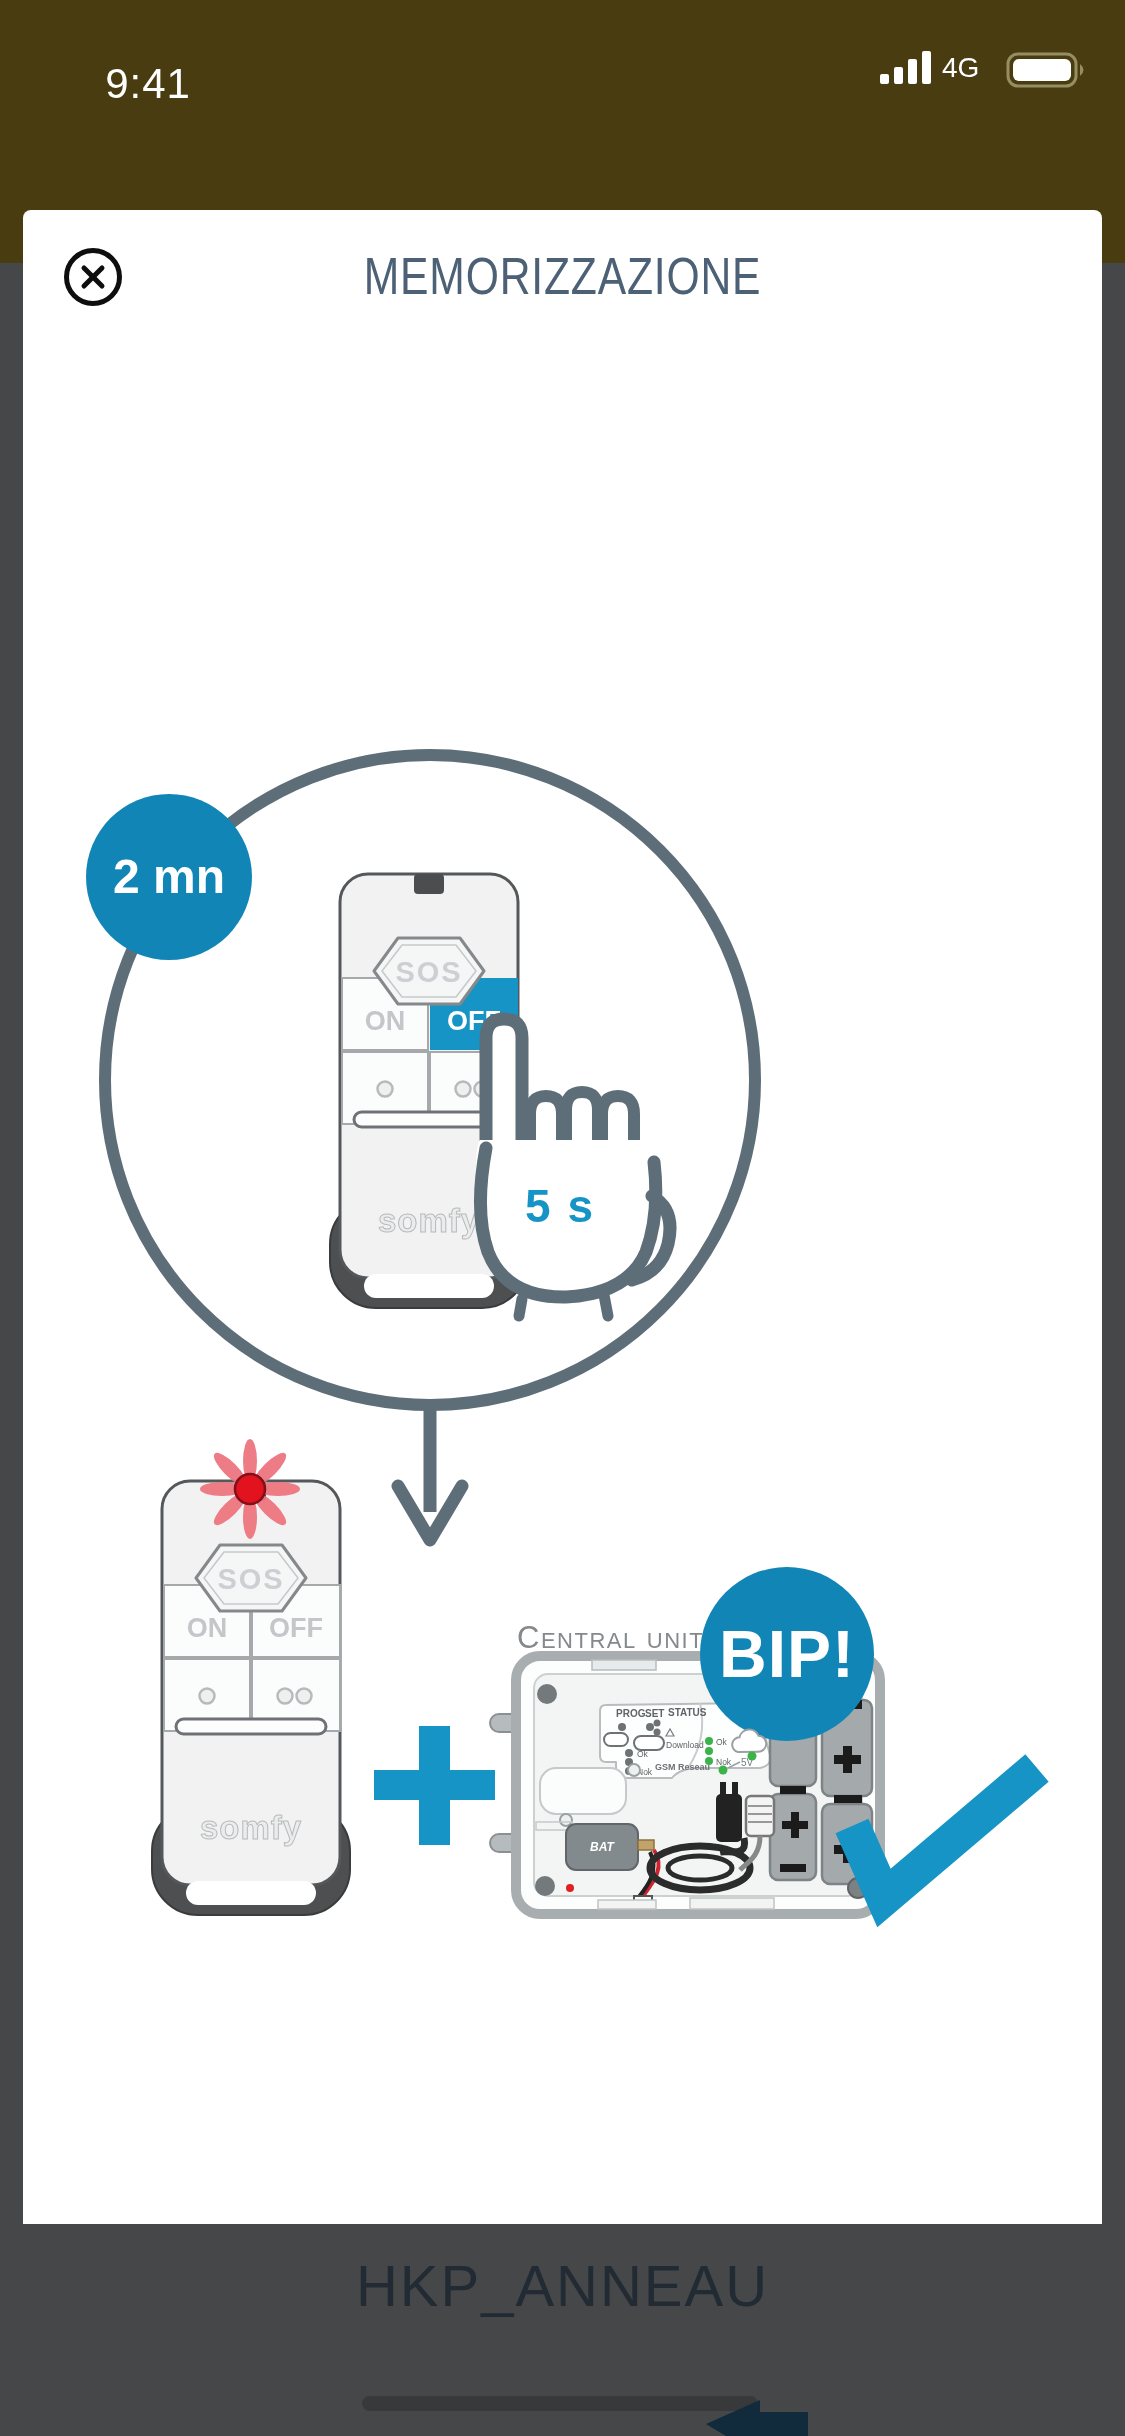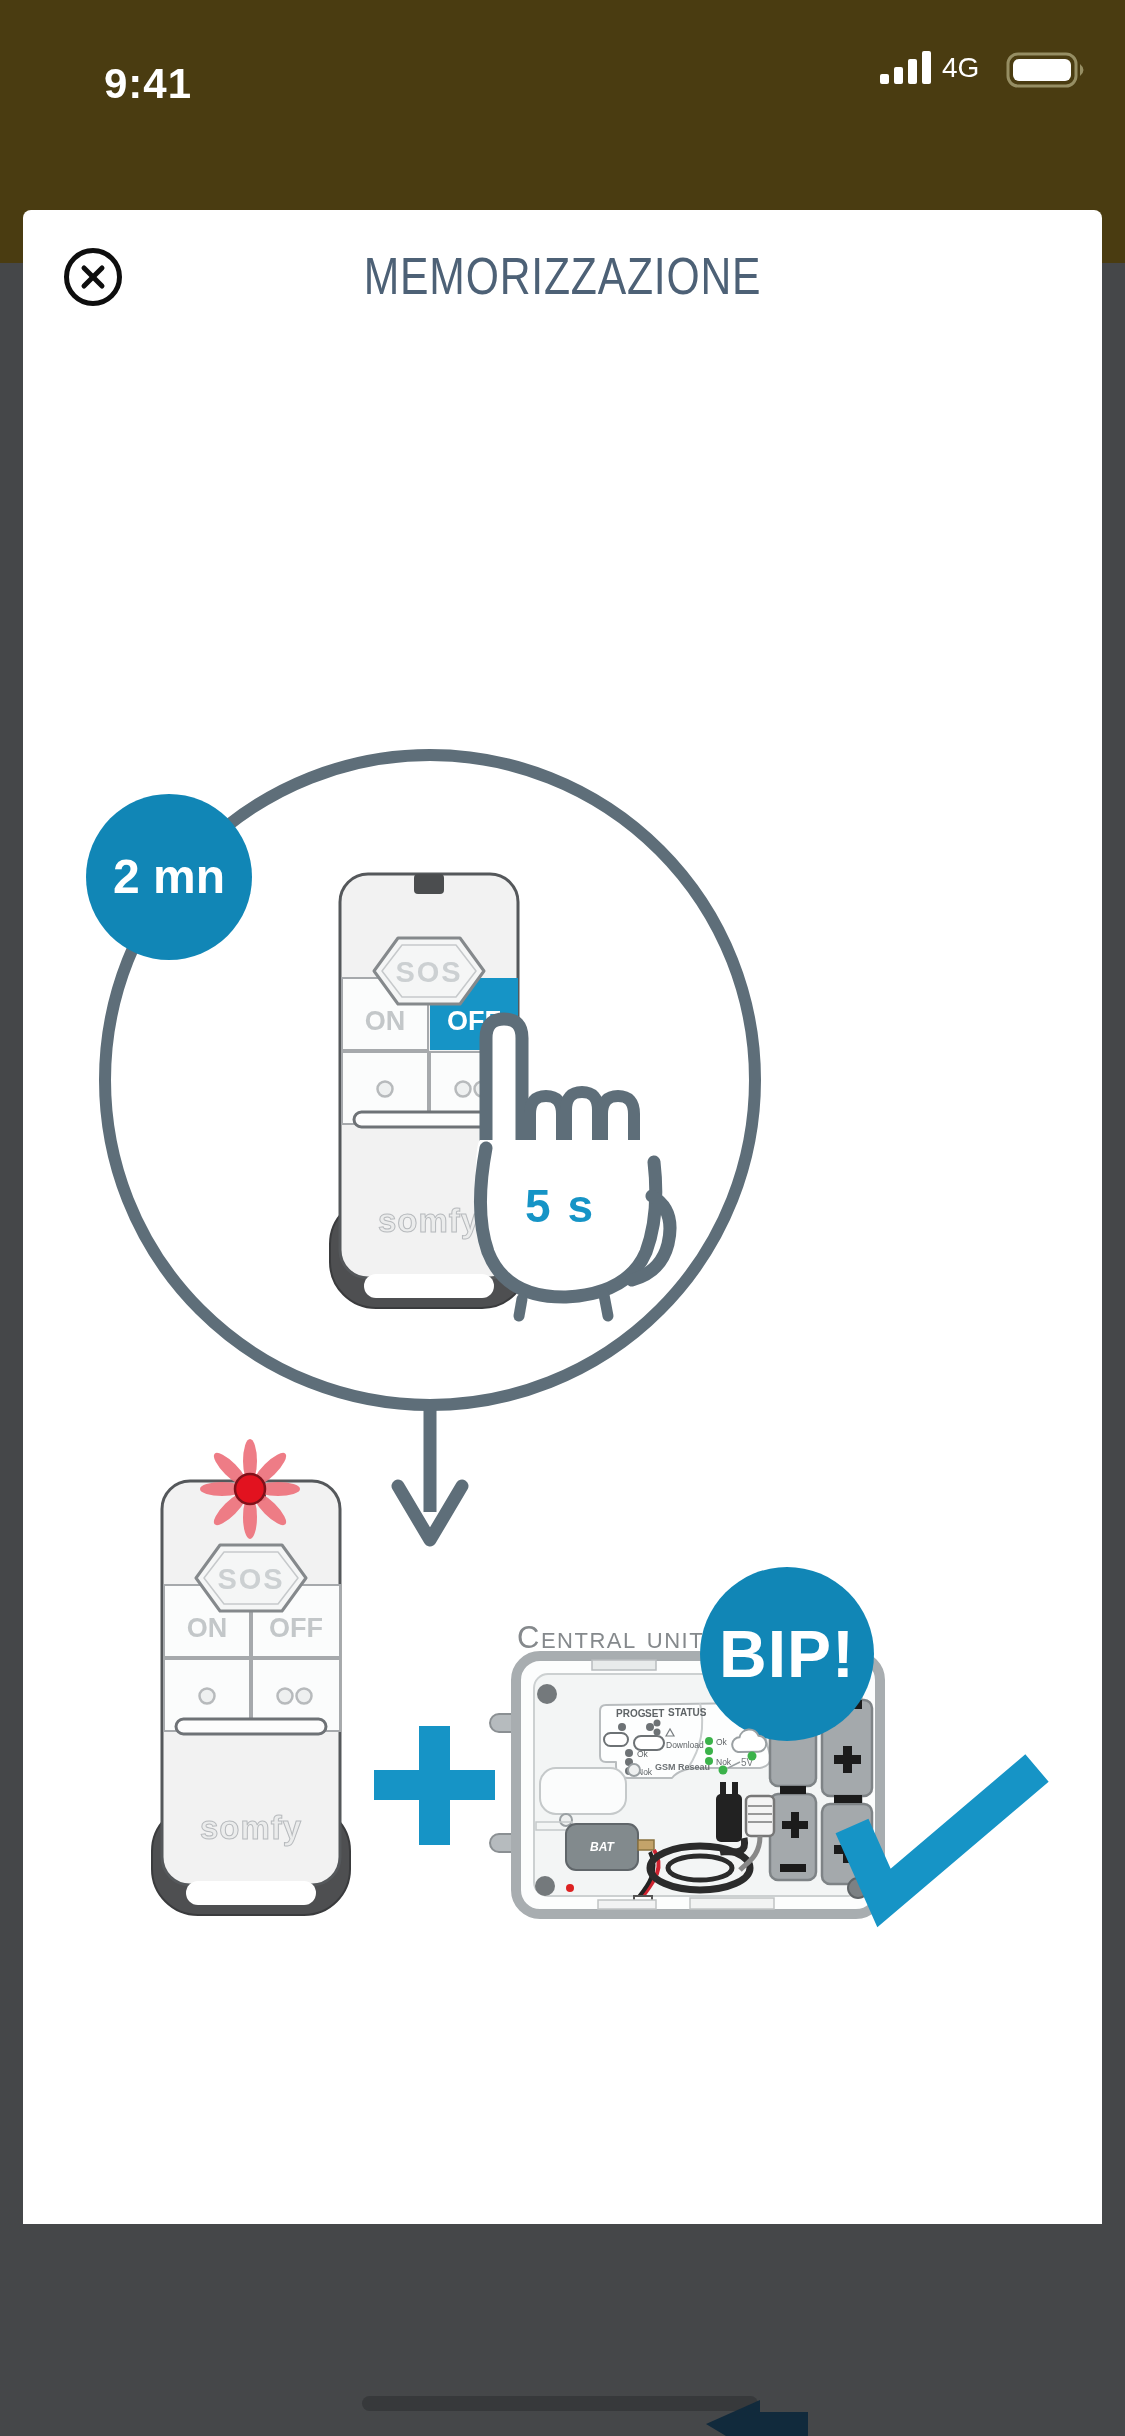--- a/index.html
+++ b/index.html
@@ -2,21 +2,21 @@
 <html><head>
 <meta charset="utf-8">
 <style>
   html,body{margin:0;padding:0;background:#222;}
   .screen{position:relative;width:1125px;height:2436px;margin:0 auto;overflow:hidden;
           font-family:"Liberation Sans",sans-serif;background:#454749;}
   
   .gold-header{position:absolute;left:0;top:0;width:1125px;height:263px;background:#4a3c11;}
   .dim-body{position:absolute;left:0;top:263px;width:1125px;height:2173px;background:#454749;}
   .statusbar{position:absolute;left:0;top:0;width:1125px;height:130px;color:#fff;}
-  .time{position:absolute;left:88px;top:60px;width:120px;font-size:42px;font-weight:700;
+  .time{position:absolute;left:88px;top:60px;width:120px;font-size:42px;font-weight:400;
         text-align:center;letter-spacing:1px;}
   .sig{position:absolute;left:880px;top:50px;}
   .netlabel{position:absolute;left:942px;top:52px;font-size:28px;font-weight:500;}
   .batt{position:absolute;left:1006px;top:51px;}
   .navrow{position:absolute;left:0;top:150px;width:1125px;height:70px;}
   .back{position:absolute;left:22px;top:160px;}
   .navtitle{position:absolute;left:94px;top:174px;width:1010px;font-size:46px;font-weight:500;
             color:#4b525a;white-space:nowrap;overflow:hidden;}
   
   .device-name{position:absolute;left:0;top:2252px;width:1125px;text-align:center;
@@ -58,20 +58,21 @@
     </svg>
   </div>
 
   <div class="navrow">
     <svg class="back" width="50" height="56" viewBox="0 0 50 56">
       <path d="M40,5 L12,28 L40,51" fill="none" stroke="#525a61" stroke-width="10" stroke-linecap="round" stroke-linejoin="round"></path>
     </svg>
     <div class="navtitle">Telecomando attiva/disattiva programm...</div>
   </div>
 
+  <div class="device-name">HKP_ANNEAU</div>
   <div class="home-bar"></div>
   <svg class="dim-arrow" width="112" height="38" viewBox="0 0 112 38">
     <polygon points="8,26 62,2 62,14 110,14 110,38 28,38" fill="#112a3c"></polygon>
   </svg>
 
   <div class="modal"></div>
 
   <svg class="diagram" viewBox="23 210 1079 2014">
 
     <circle cx="430" cy="1080" r="325" fill="none" stroke="#5e6e79" stroke-width="12"></circle>

